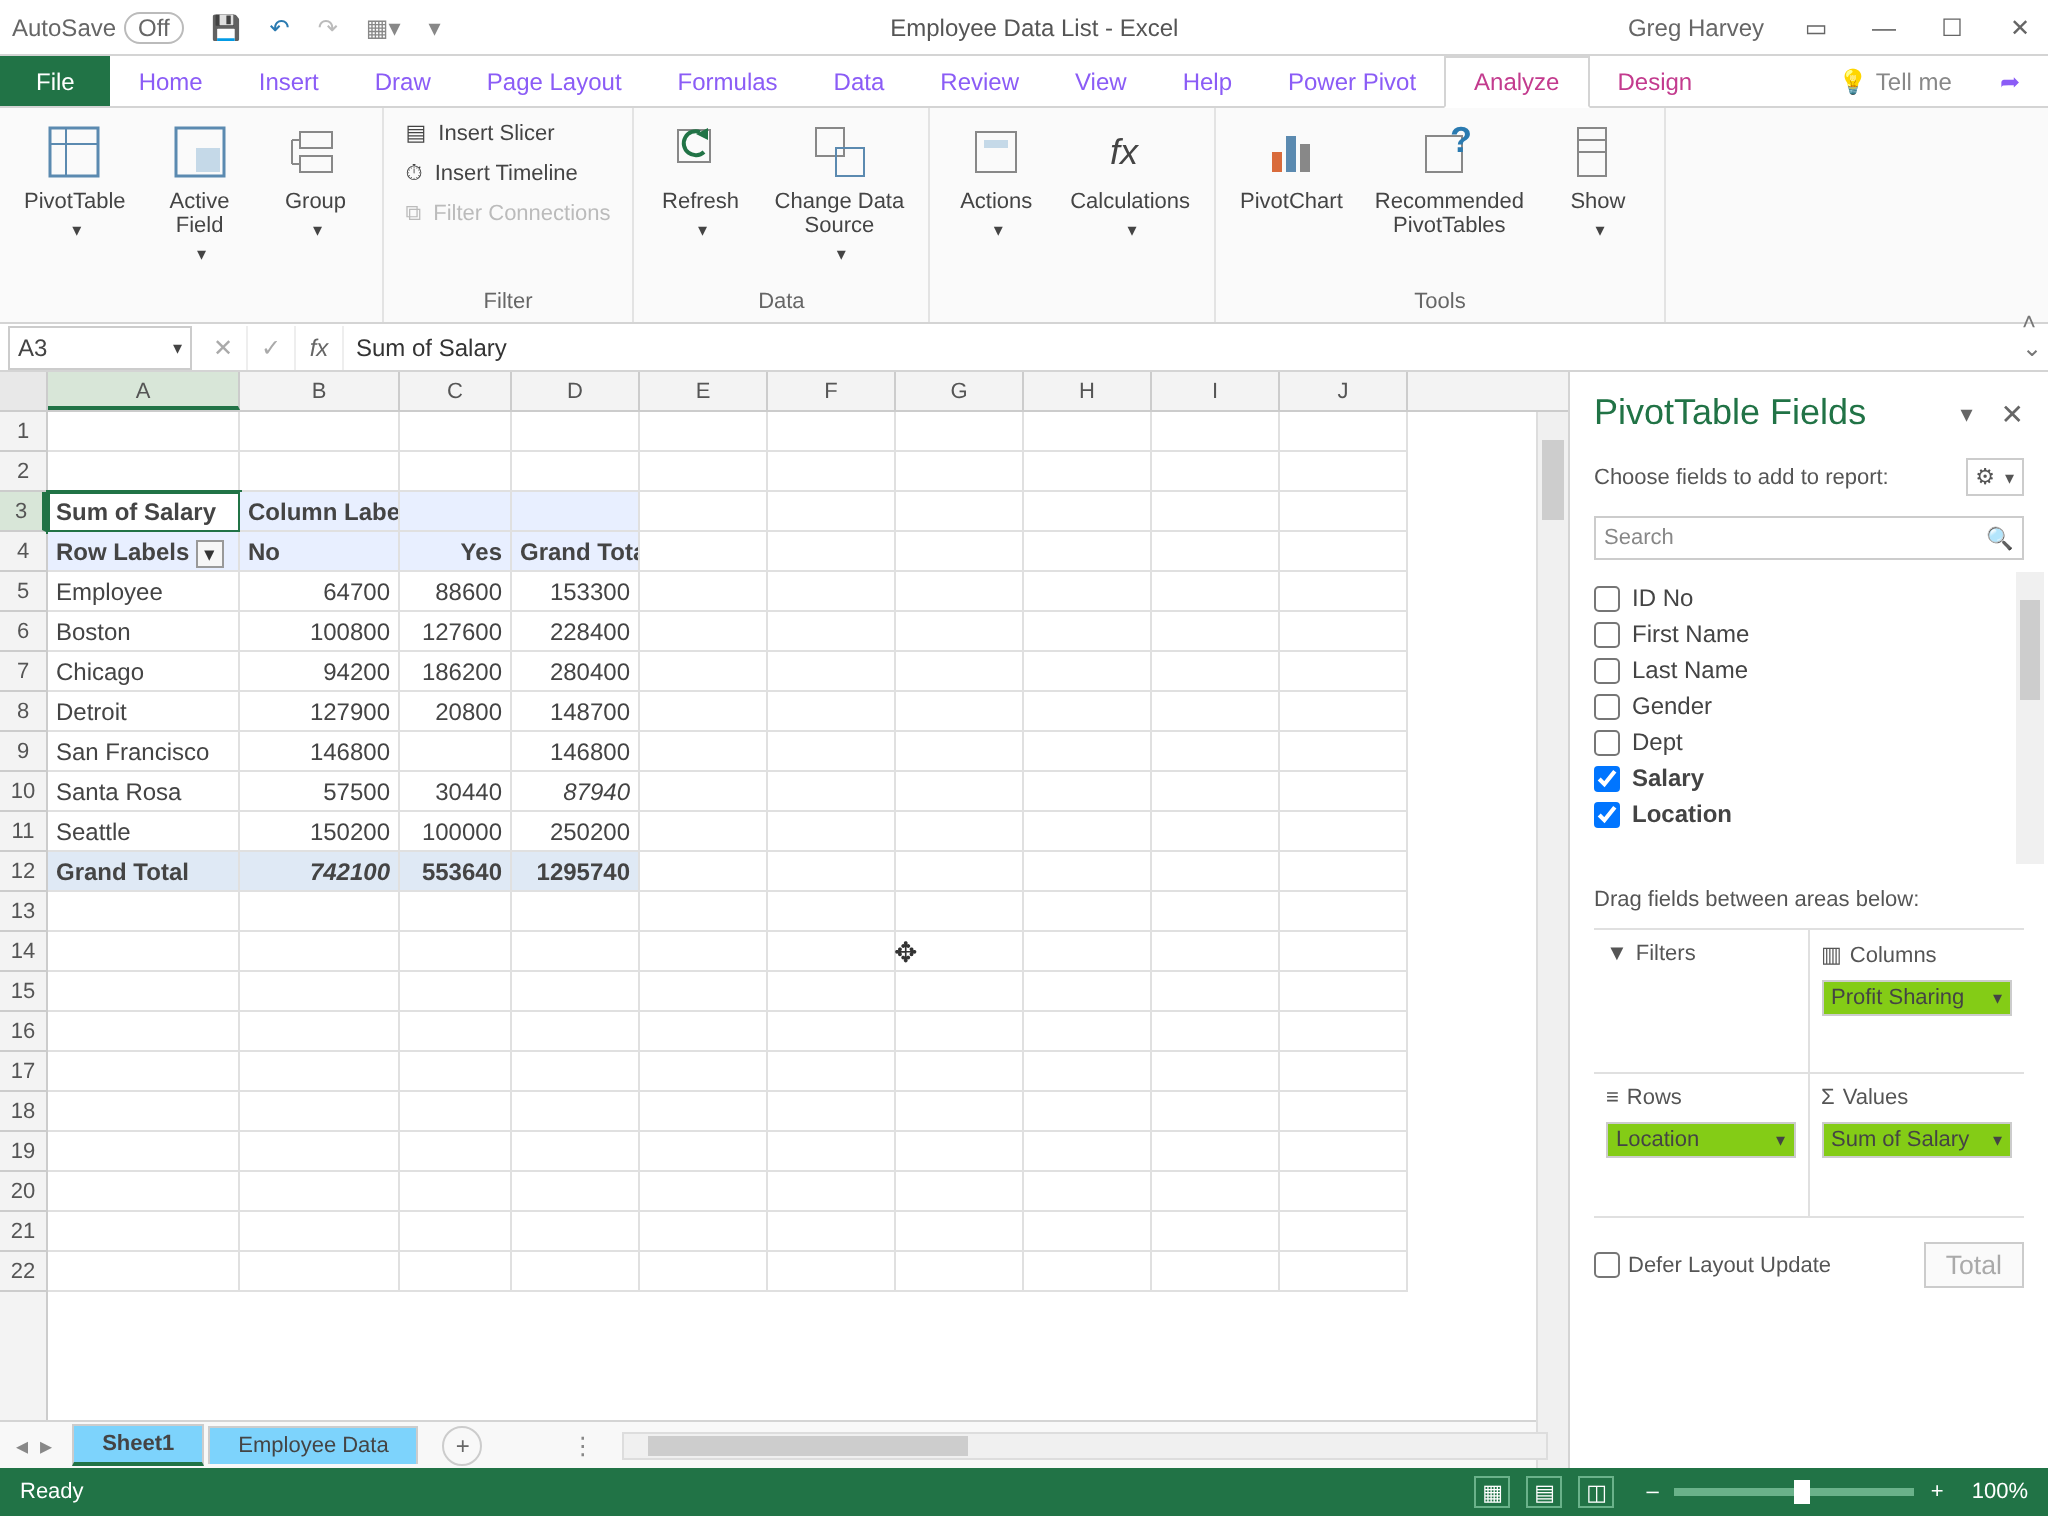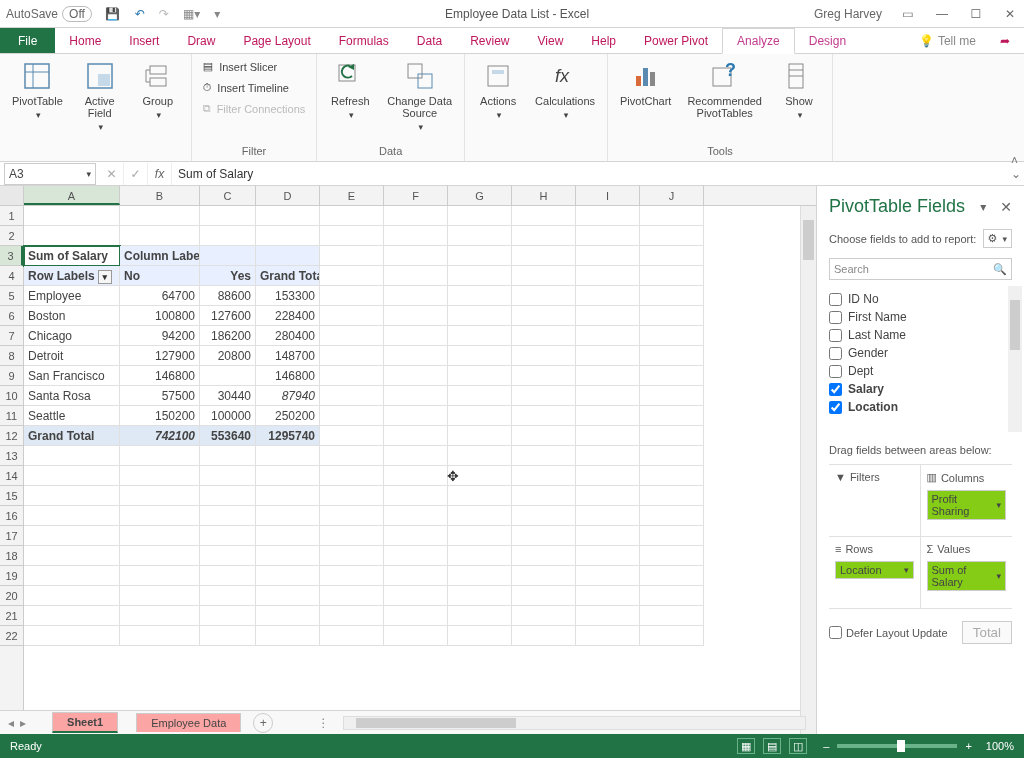--- a/index.html
+++ b/index.html
@@ -10,21 +10,21 @@
 .titlebar .qat { display: flex; align-items: center; gap: 14px; }
 .titlebar .qat span { color: #666; font-size: 12px; }
 .autosave { font-size: 11px; color: #666; display: flex; align-items: center; gap: 4px; }
 .autosave-pill { border: 1px solid #bbb; border-radius: 8px; padding: 0 6px; font-size: 9px; color: #aaa; }
 .titlebar .title { flex: 1; text-align: center; color: #555; font-size: 12px; }
 .titlebar .right { display: flex; align-items: center; gap: 18px; color: #666; }
 .win-btn { width: 16px; height: 16px; display: inline-flex; align-items: center; justify-content: center; }
 
 
 .tabs { height: 26px; display: flex; align-items: stretch; border-bottom: 1px solid #d4d4d4; background: #fff; }
-.tab { padding: 0 14px; display: flex; align-items: center; color: #be185d; font-size: 12px; cursor: pointer; }
+.tab { padding: 0 14px; display: flex; align-items: center; color: #8b5cf6; font-size: 12px; cursor: pointer; }
 .tab.file { background: #217346; color: #fff; padding: 0 18px; }
 .tab.active { color: #c33b8e; border: 1px solid #d4d4d4; border-bottom: 1px solid #fff; background: #fff; margin-bottom: -1px; }
 .tabs .spacer { flex: 1; }
 .tell-me { display: flex; align-items: center; gap: 4px; padding: 0 10px; color: #888; font-size: 12px; }
 
 
 .ribbon { height: 108px; border-bottom: 1px solid #d4d4d4; display: flex; background: #fafafa; }
 .ribbon-group { border-right: 1px solid #e3e3e3; display: flex; flex-direction: column; padding: 4px 8px 0 8px; }
 .ribbon-group .controls { flex: 1; display: flex; align-items: flex-start; gap: 8px; }
 .ribbon-group .label { text-align: center; font-size: 11px; color: #666; padding: 2px 0 4px; }
@@ -63,28 +63,28 @@
 .cell.gt-bg { background: #dfe9f5; }
 .cell.active { outline: 2px solid #217346; outline-offset: -1px; background: #fff; }
 .dd-btn { display: inline-block; border: 1px solid #999; width: 14px; height: 14px; line-height: 12px; text-align: center; font-size: 9px; color: #333; background: #f6f6f6; margin-left: 3px; vertical-align: middle; }
 .vscroll { position: absolute; right: 0; top: 20px; bottom: 0; width: 16px; background: #f0f0f0; border-left: 1px solid #ddd; }
 .vscroll .thumb { position: absolute; left: 2px; right: 2px; top: 14px; height: 40px; background: #cdcdcd; }
 
 .cursor-cross { position: absolute; left: 447px; top: 262px; font-size: 14px; color: #333; pointer-events: none; }
 
 .sheet-tabs { height: 24px; border-top: 1px solid #d4d4d4; display: flex; align-items: center; background: #f8f8f8; }
 .st-nav { display: flex; gap: 6px; padding: 0 8px; color: #888; }
-.sheet-tab { padding: 3px 14px; border: 1px solid #ccc; border-bottom: none; background: #fca5a5; font-size: 11px; cursor: pointer; margin-left: 18px; }
+.sheet-tab { padding: 3px 14px; border: 1px solid #ccc; border-bottom: none; background: #7dd3fc; font-size: 11px; cursor: pointer; margin-left: 2px; }
 .sheet-tab.active { font-weight: bold; border-bottom: 2px solid #217346; }
 .add-sheet { width: 20px; height: 20px; border: 1px solid #ccc; border-radius: 50%; display: flex; align-items: center; justify-content: center; margin-left: 12px; color: #666; font-size: 12px; }
 .hscroll { flex: 1; height: 14px; margin: 0 10px; background: #f0f0f0; border: 1px solid #ddd; position: relative; }
 .hscroll .thumb { position: absolute; top: 1px; bottom: 1px; left: 12px; width: 160px; background: #cdcdcd; }
 
 
-.pane { width: 208px; border-left: 1px solid #d4d4d4; padding: 10px 12px 20px 12px; display: flex; flex-direction: column; background: #fff; }
+.pane { width: 240px; border-left: 1px solid #d4d4d4; padding: 10px 12px 20px 12px; display: flex; flex-direction: column; background: #fff; }
 .pane-title { color: #217346; font-size: 18px; font-weight: normal; }
 .pane-header { display: flex; align-items: center; justify-content: space-between; }
 .pane-close { color: #666; font-size: 14px; }
 .pane-sub { font-size: 11px; color: #555; margin-top: 12px; display: flex; justify-content: space-between; align-items: center; }
 .gear-dd { border: 1px solid #ccc; padding: 2px 4px; display: flex; gap: 3px; align-items: center; }
 .search-box { margin-top: 10px; border: 1px solid #ccc; height: 22px; display: flex; align-items: center; padding: 0 4px; color: #888; font-size: 11px; justify-content: space-between; }
 .field-list { margin-top: 10px; border: 0; height: 138px; position: relative; }
 .field-item { display: flex; align-items: center; gap: 6px; font-size: 12px; padding: 2px 0; }
 .field-item input { width: 13px; height: 13px; }
 .field-item.checked label { font-weight: bold; }

